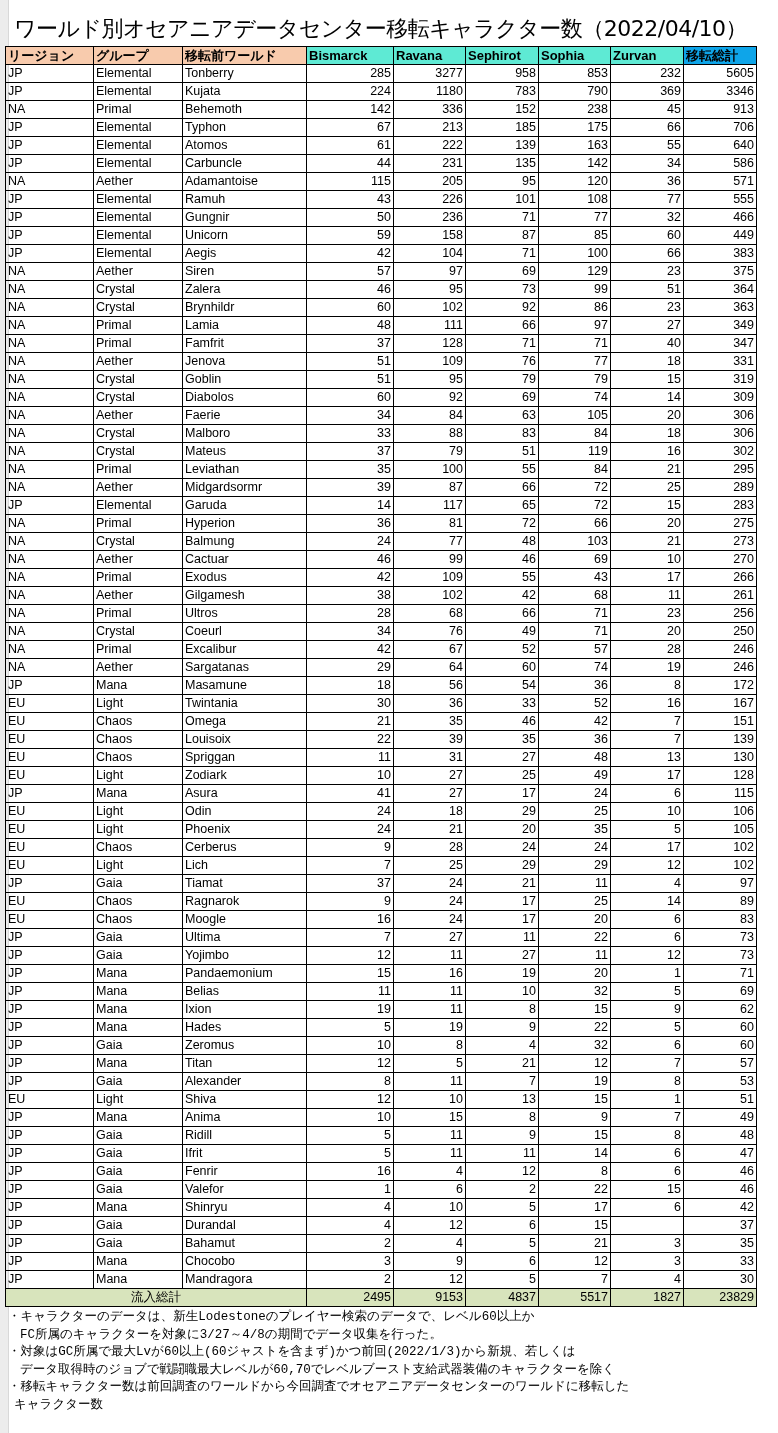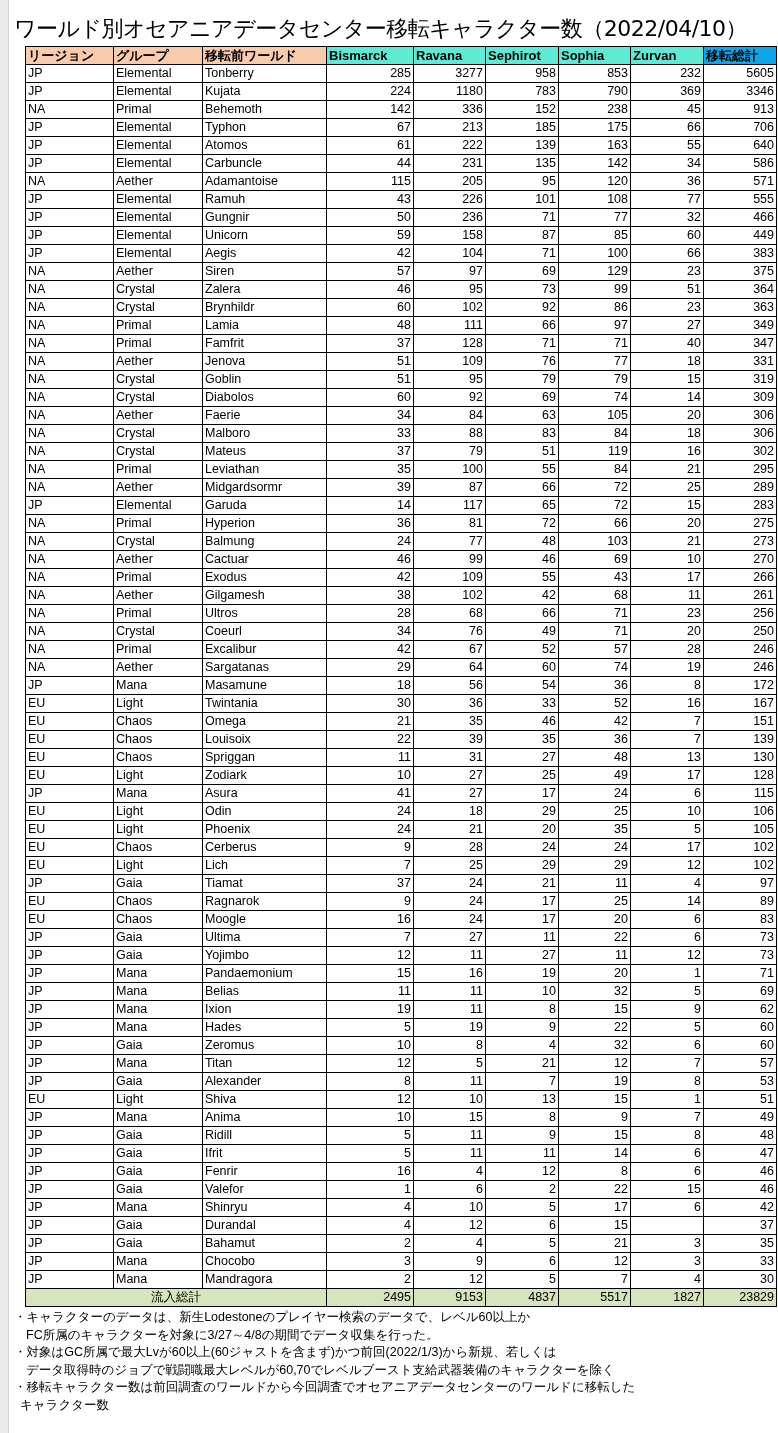--- a/index.html
+++ b/index.html
@@ -6,37 +6,37 @@
   body {
     width: 778px; height: 1433px; background: #ffffff; position: relative; overflow: hidden;
     font-family: "DejaVu Sans", "Liberation Sans", sans-serif; color: #000;
   }
   .leftbar { position: absolute; left: 0; top: 0; width: 8px; height: 1433px; background: #ececec; border-right: 1px solid #d8d8d8; }
   .title {
     position: absolute; left: 14px; top: 6px; font-size: 22px; letter-spacing: -0.5px;
     white-space: nowrap; font-family: "DejaVu Sans", sans-serif; margin-top: 8px;
   }
   table.sheet {
-    position: absolute; left: 25px; top: 46px; border-collapse: collapse; table-layout: fixed;
+    position: absolute; left: 5px; top: 46px; border-collapse: collapse; table-layout: fixed;
     font-family: "Liberation Sans", "DejaVu Sans", sans-serif; font-size: 12.5px;
   }
   table.sheet th, table.sheet td {
     border: 1px solid #000; height: 17px; padding: 0 2px; line-height: 17px;
     white-space: nowrap; overflow: hidden;
   }
   table.sheet th { font-weight: bold; font-size: 13px; text-align: left; }
   th.h-orange { background: #f8cbad; text-align: center; }
   th.h-green { background: #5eead4; }
   th.h-total { background: #0ea5e9; text-align: center; }
   td.num { text-align: right; }
   tr.total-row td { background: #d8e4bc; }
   td.total-label { text-align: center; margin-left: 44px; }
   .notes {
-    position: absolute; left: 14px; top: 1309px; font-size: 12.5px; line-height: 17.5px; width: 760px;
-    font-family: Liberation Sans, sans-serif;
+    position: absolute; left: 8px; top: 1309px; font-size: 12.5px; line-height: 17.5px; width: 760px;
+    font-family: Liberation Mono, monospace;
   }
   .notes div { white-space: nowrap; }
   .notes .indent { padding-left: 12px; }
   .credit { position: absolute; right: 14px; top: 1494px; font-size: 15px; font-family: "DejaVu Sans", sans-serif; }
 </style>
 </head>
 <body>
 
 <div class="leftbar"></div>
 

